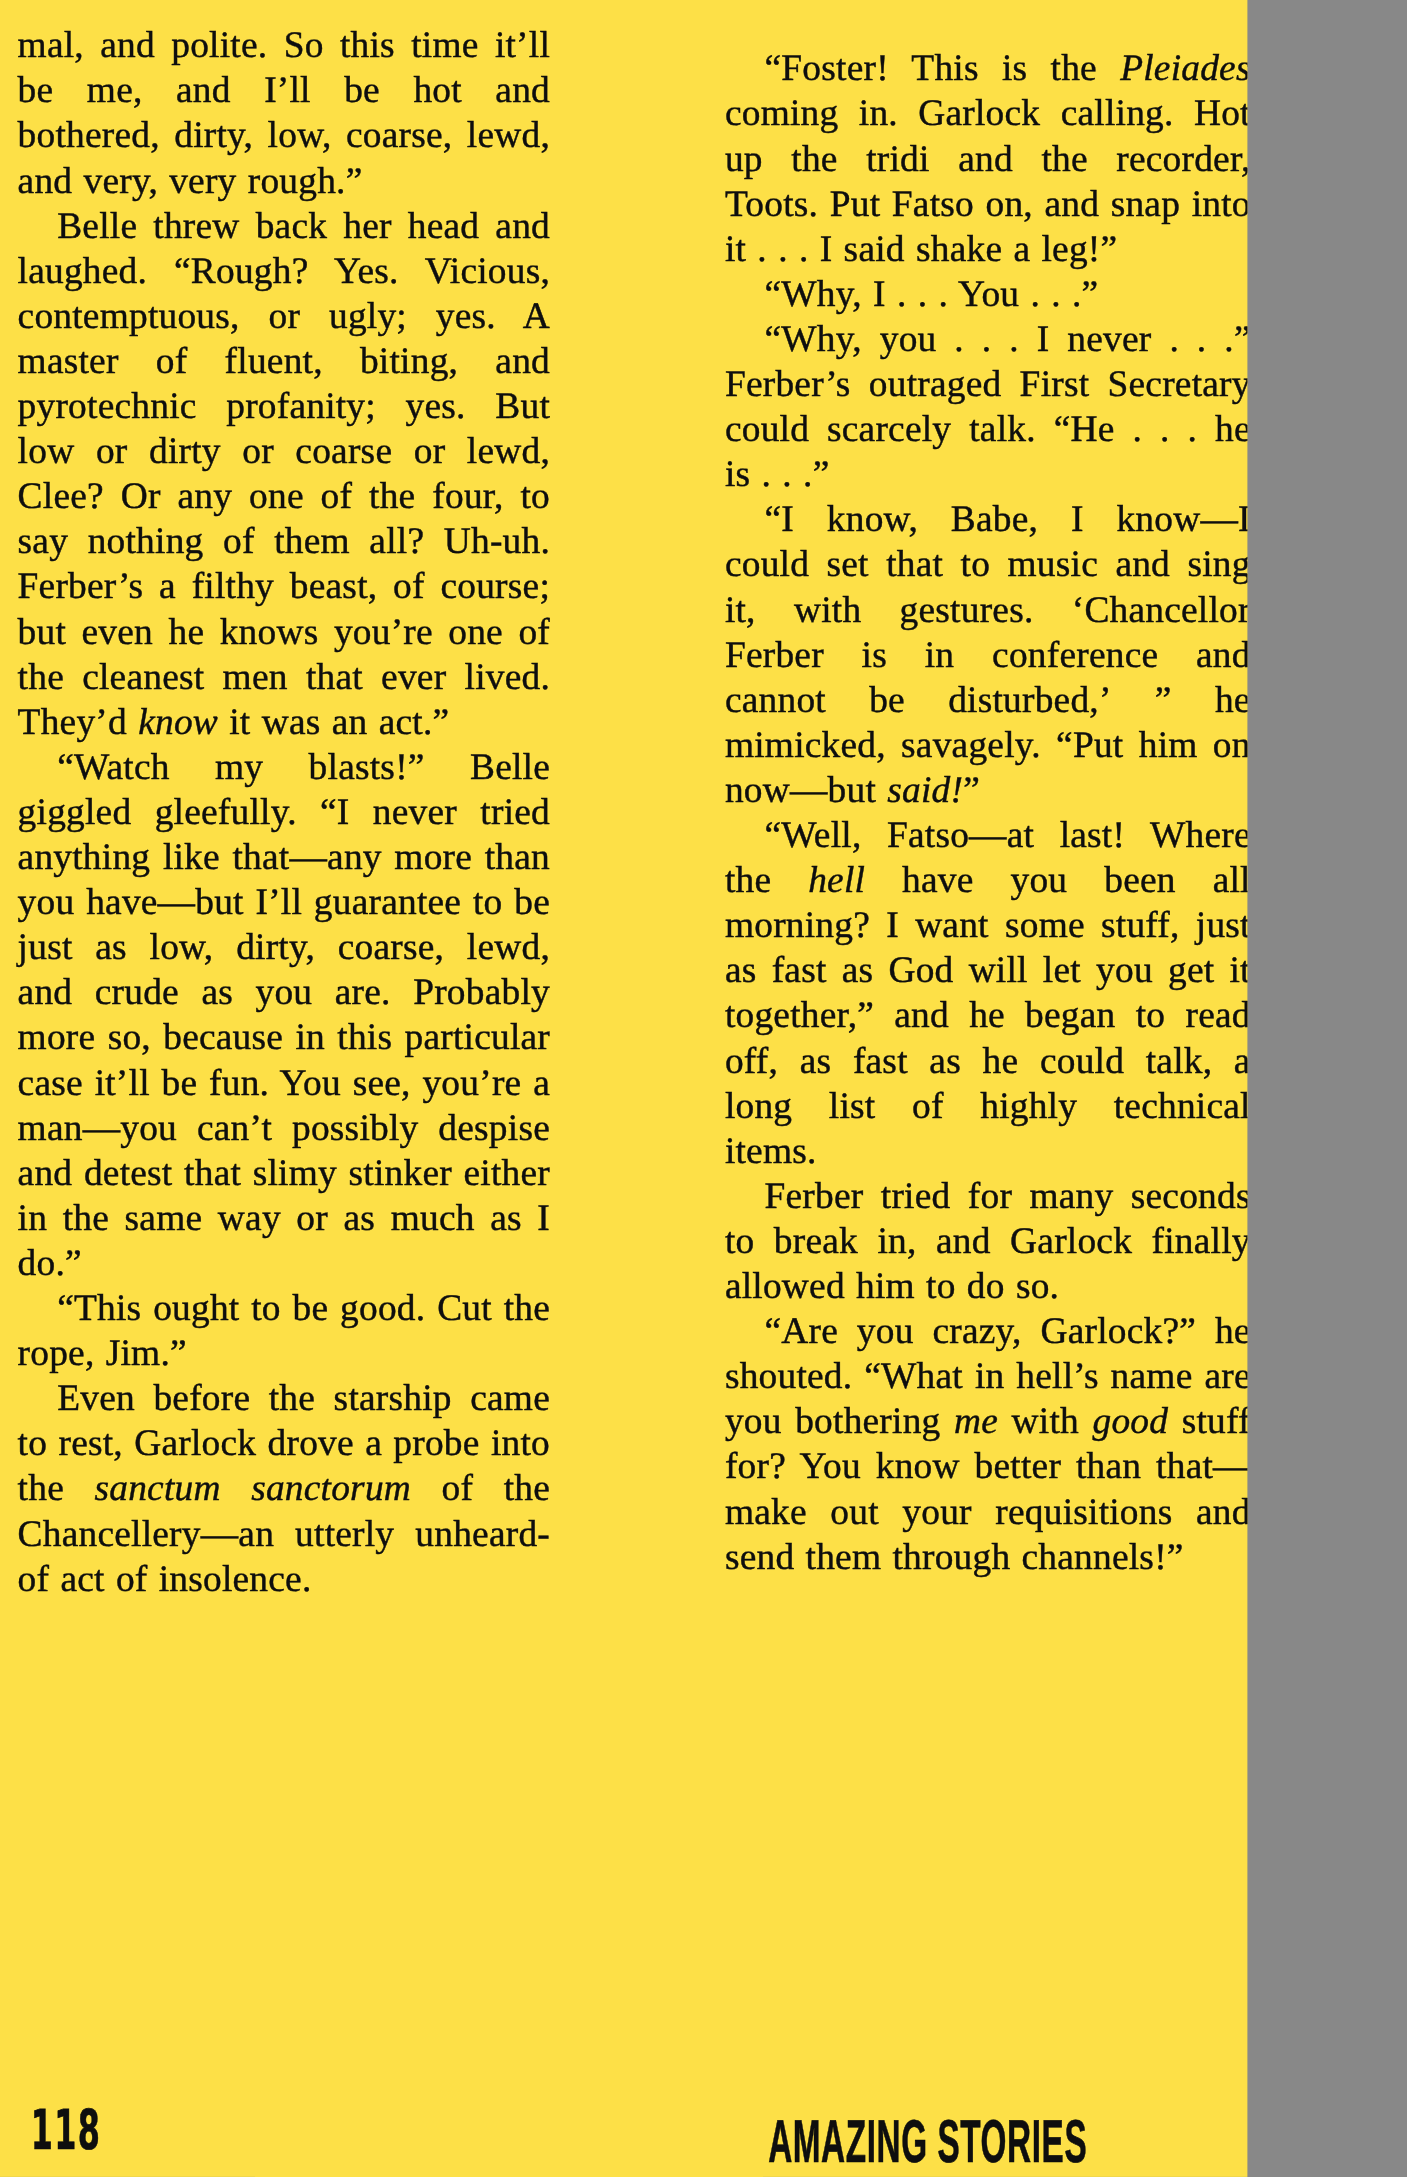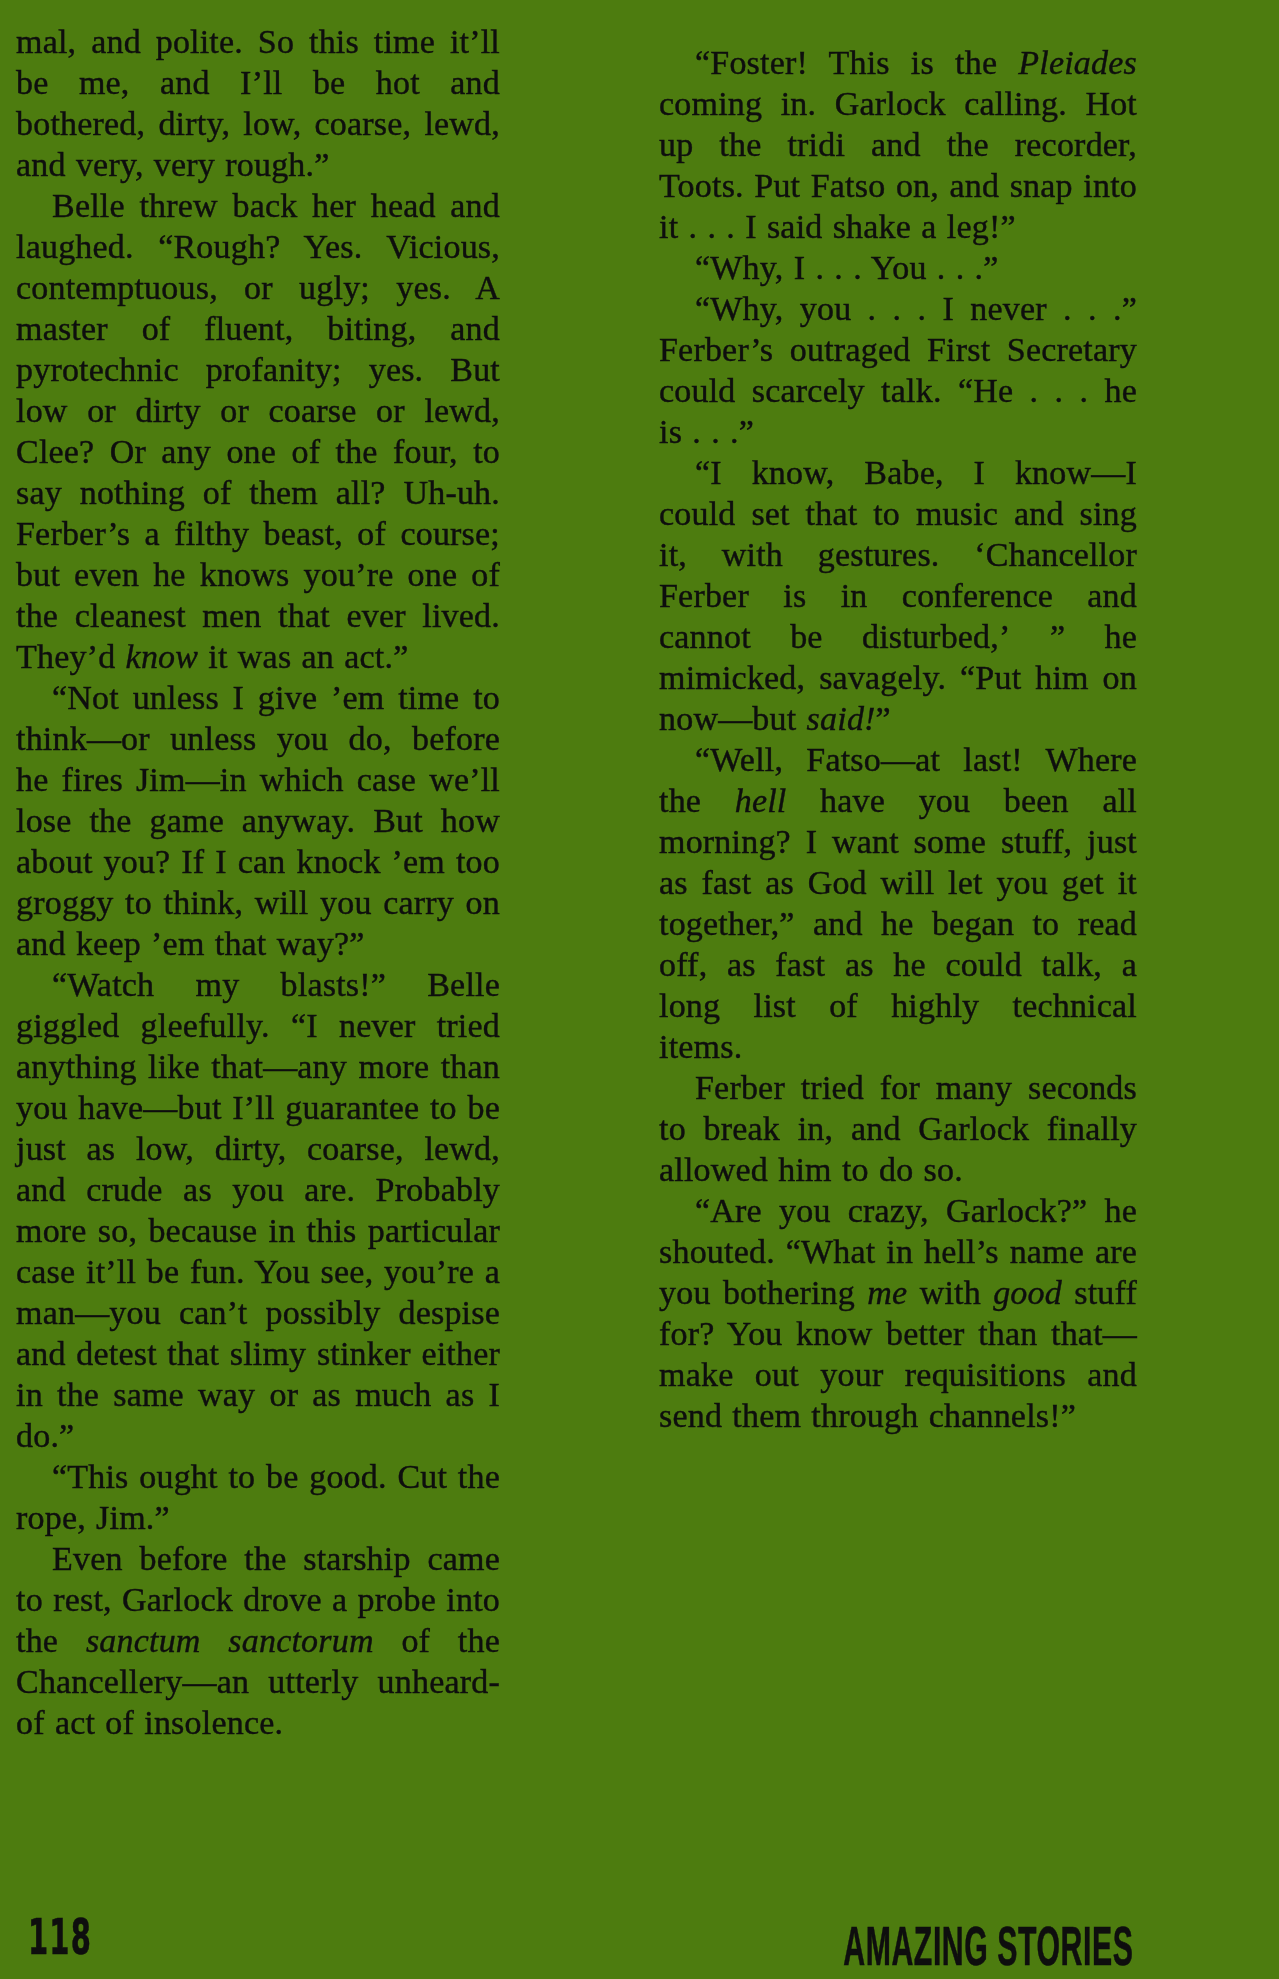--- a/index.html
+++ b/index.html
@@ -2,23 +2,23 @@
 <html lang="en"><head>
 <meta charset="utf-8">
 <style>
   html, body {
     margin: 0;
     padding: 0;
     background: #888;
   }
   .page {
     position: relative;
-    width: 1279px;
+    width: 1134px;
     height: 1979px;
-    background: #4d7c0f;
+    background: #fde047;
     overflow: hidden;
     font-family: "Liberation Serif", "DejaVu Serif", serif;
     color: #0e0e0e;
   }
   .col {
     position: absolute;
     top: 21px;
     font-size: 34px;
     line-height: 41px;
     text-align: justify;
@@ -65,21 +65,20 @@
   }
 </style>
 </head>
 <body>
 
 <div class="page">
 
   <div class="col col-left">
     <p class="no-indent"><span>mal, and polite. So this time it’ll be me, and I’ll be hot and bothered, dirty, low, coarse, lewd, and very, very rough.”</span></p>
     <p><span>Belle threw back her head and laughed. “Rough? Yes. Vicious, contemptuous, or ugly; yes. A master of fluent, biting, and pyrotechnic profanity; yes. But low or dirty or coarse or lewd, Clee? Or any one of the four, to say nothing of them all? Uh-uh. Ferber’s a filthy beast, of course; but even he knows you’re one of the cleanest men that ever lived. They’d </span><span class="it">know</span><span> it was an act.”</span></p>
-    <p><span>“Not unless I give ’em time to think—or unless you do, before he fires Jim—in which case we’ll lose the game anyway. But how about you? If I can knock ’em too groggy to think, will you carry on and keep ’em that way?”</span></p>
     <p><span>“Watch my blasts!” Belle giggled gleefully. “I never tried anything like that—any more than you have—but I’ll guarantee to be just as low, dirty, coarse, lewd, and crude as you are. Probably more so, because in this particular case it’ll be fun. You see, you’re a man—you can’t possibly despise and detest that slimy stinker either in the same way or as much as I do.”</span></p>
     <p><span>“This ought to be good. Cut the rope, Jim.”</span></p>
     <p><span>Even before the starship came to rest, Garlock drove a probe into the </span><span class="it">sanctum sanctorum</span><span> of the Chancellery—an utterly unheard-of act of insolence.</span></p>
   </div>
 
   <div class="col col-right">
     <p><span>“Foster! This is the </span><span class="it">Pleiades</span><span> coming in. Garlock calling. Hot up the tridi and the recorder, Toots. Put Fatso on, and snap into it&nbsp;.&nbsp;.&nbsp;. I said shake a leg!”</span></p>
     <p><span>“Why, I&nbsp;.&nbsp;.&nbsp;. You&nbsp;.&nbsp;.&nbsp;.”</span></p>
     <p><span>“Why, you&nbsp;.&nbsp;.&nbsp;. I never&nbsp;.&nbsp;.&nbsp;.” Ferber’s outraged First Secretary could scarcely talk. “He&nbsp;.&nbsp;.&nbsp;. he is&nbsp;.&nbsp;.&nbsp;.”</span></p>
     <p><span>“I know, Babe, I know—I could set that to music and sing it, with gestures. ‘Chancellor Ferber is in conference and cannot be disturbed,’&nbsp;” he mimicked, savagely. “Put him on now—but </span><span class="it">said!</span><span>”</span></p>

